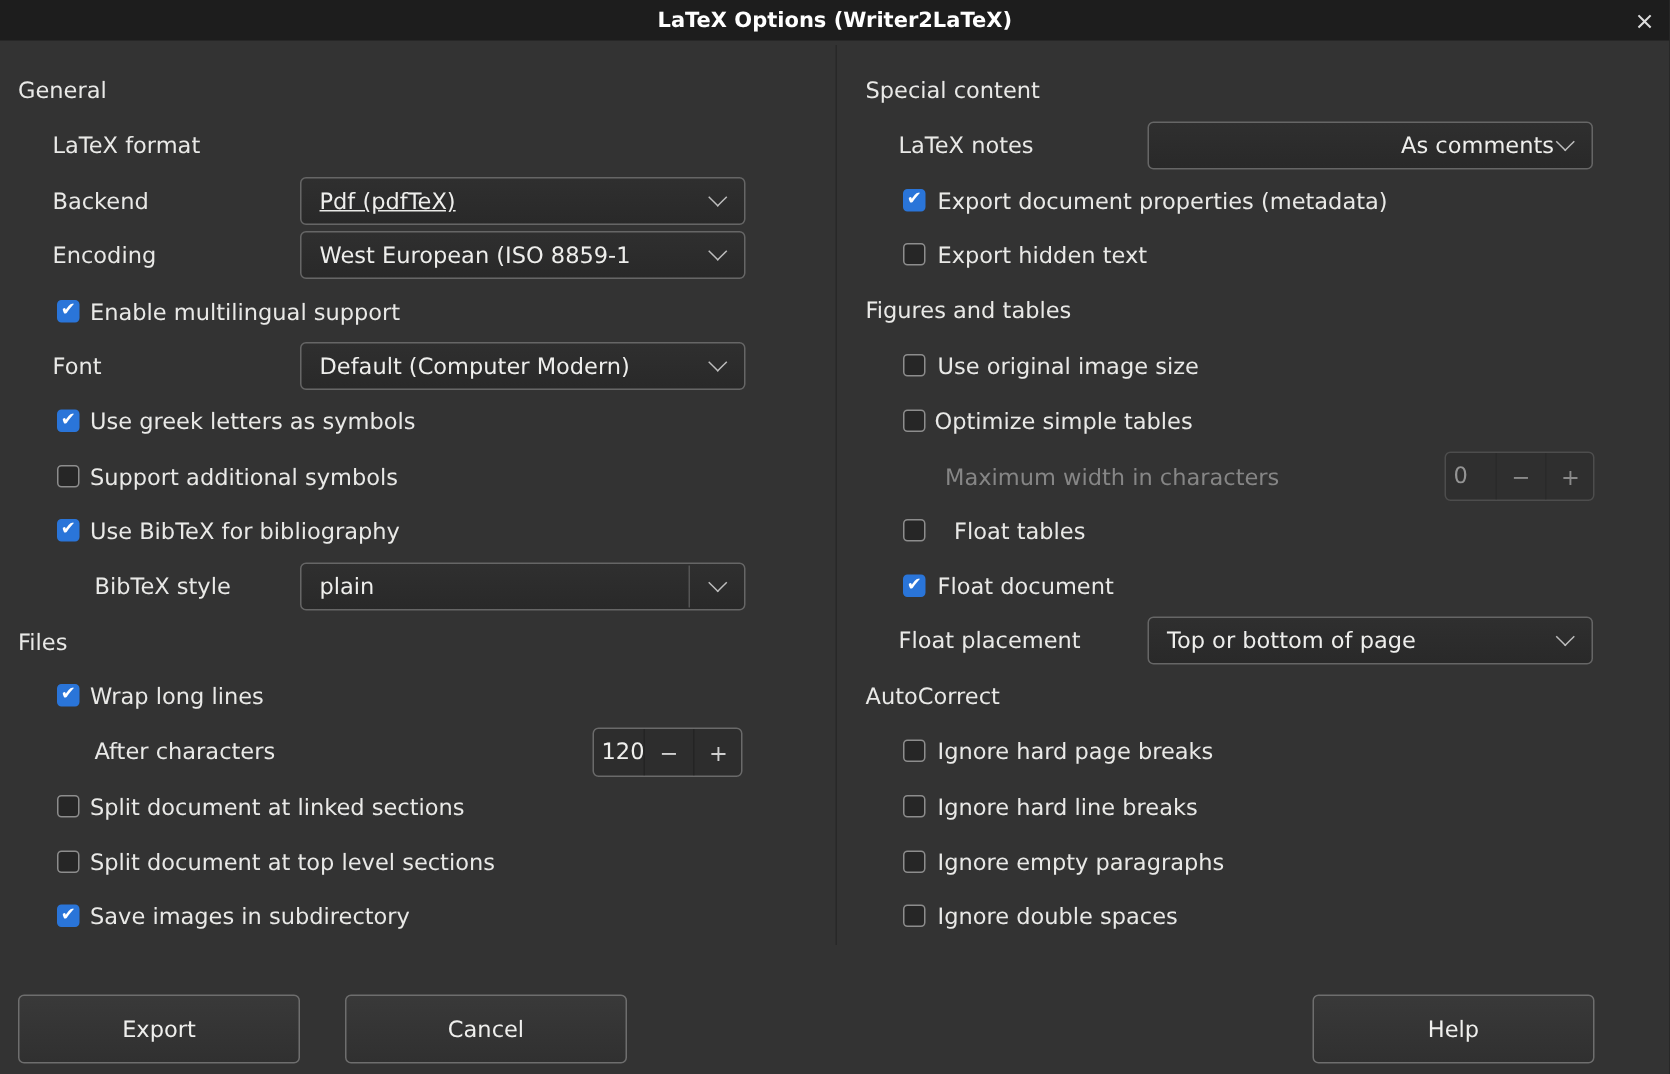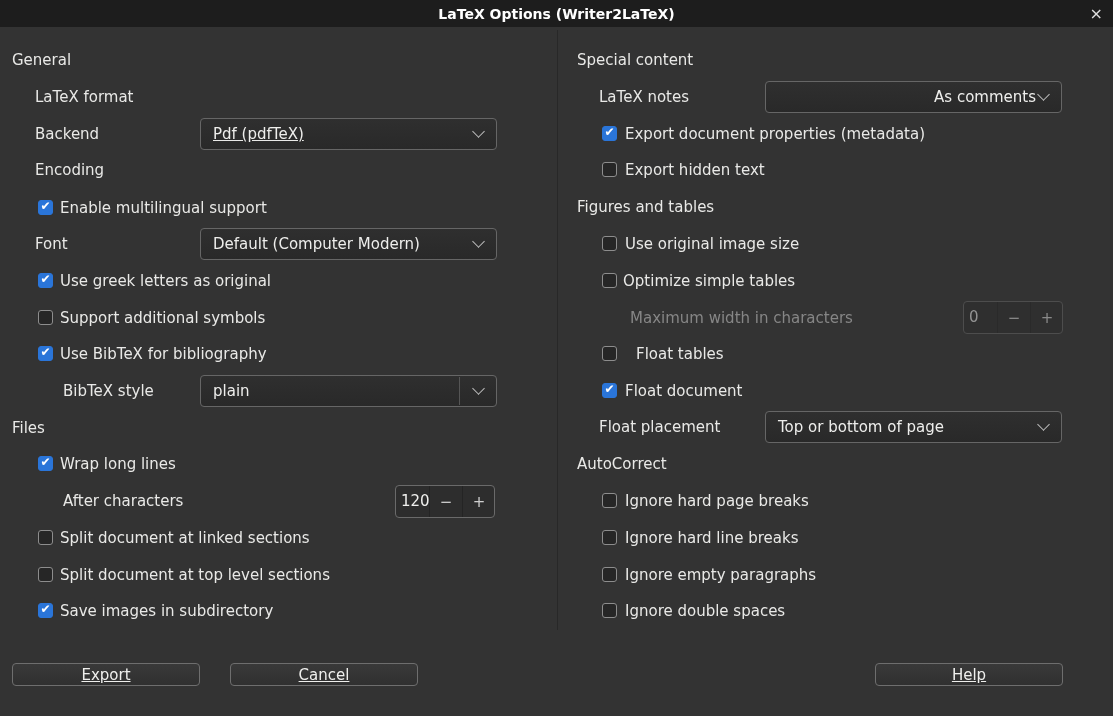--- a/index.html
+++ b/index.html
@@ -53,24 +53,24 @@
     color:#efefed;overflow:hidden;white-space:nowrap;flex:none;
   }
   .spin-btn{
     width:33px;flex:none;box-sizing:border-box;border-left:1px solid #242424;
     display:flex;align-items:center;justify-content:center;color:#cfcfcf;font-size:15px;
   }
   .spinner.disabled{border-color:#4d4d4d;background:#2f2f2f;}
   .spinner.disabled .spin-value{color:#949494;}
   .spinner.disabled .spin-btn{color:#8a8a8a;border-left-color:#2a2a2a;}
   .btn{
-    position:absolute;width:188px;height:23px;box-sizing:border-box;
+    position:absolute;width:188px;height:46px;box-sizing:border-box;
     background:linear-gradient(#393939,#303030);
     border:1px solid #6e6e6e;border-radius:4px;
-    display:flex;align-items:center;justify-content:center;color:#efefed;text-decoration:underline;
+    display:flex;align-items:center;justify-content:center;color:#efefed;
   }
   .divider{position:absolute;width:1px;background:#282828;}
 </style>
 </head>
 <body>
 
 <div class="dialog">
 
   <div class="titlebar">
     <span>LaTeX Options (Writer2LaTeX)</span>
@@ -83,32 +83,36 @@
 
   <div class="lbl" style="left:35px;top:87px;">LaTeX format</div>
 
   <div class="lbl" style="left:35px;top:124px;">Backend</div>
   <div class="select" style="left:200px;top:118px;text-decoration:underline;">
     <span class="select-text">Pdf (pdfTeX)</span>
     <span class="chevron"></span>
   </div>
 
   <div class="lbl" style="left:35px;top:160px;">Encoding</div>
+  <div class="select" style="left:200px;top:154px;">
+    <span class="select-text">West European (ISO 8859-1</span>
+    <span class="chevron"></span>
+  </div>
 
   <div class="cb checked" style="left:38px;top:200px;"></div>
   <div class="lbl" style="left:60px;top:198px;">Enable multilingual support</div>
 
   <div class="lbl" style="left:35px;top:234px;">Font</div>
   <div class="select" style="left:200px;top:228px;">
     <span class="select-text">Default (Computer Modern)</span>
     <span class="chevron"></span>
   </div>
 
   <div class="cb checked" style="left:38px;top:273px;"></div>
-  <div class="lbl" style="left:60px;top:271px;">Use greek letters as original</div>
+  <div class="lbl" style="left:60px;top:271px;">Use greek letters as symbols</div>
 
   <div class="cb" style="left:38px;top:310px;"></div>
   <div class="lbl" style="left:60px;top:308px;">Support additional symbols</div>
 
   <div class="cb checked" style="left:38px;top:346px;"></div>
   <div class="lbl" style="left:60px;top:344px;">Use BibTeX for bibliography</div>
 
   <div class="lbl" style="left:63px;top:381px;">BibTeX style</div>
   <div class="select" style="left:200px;top:375px;">
     <span class="select-text">plain</span>

